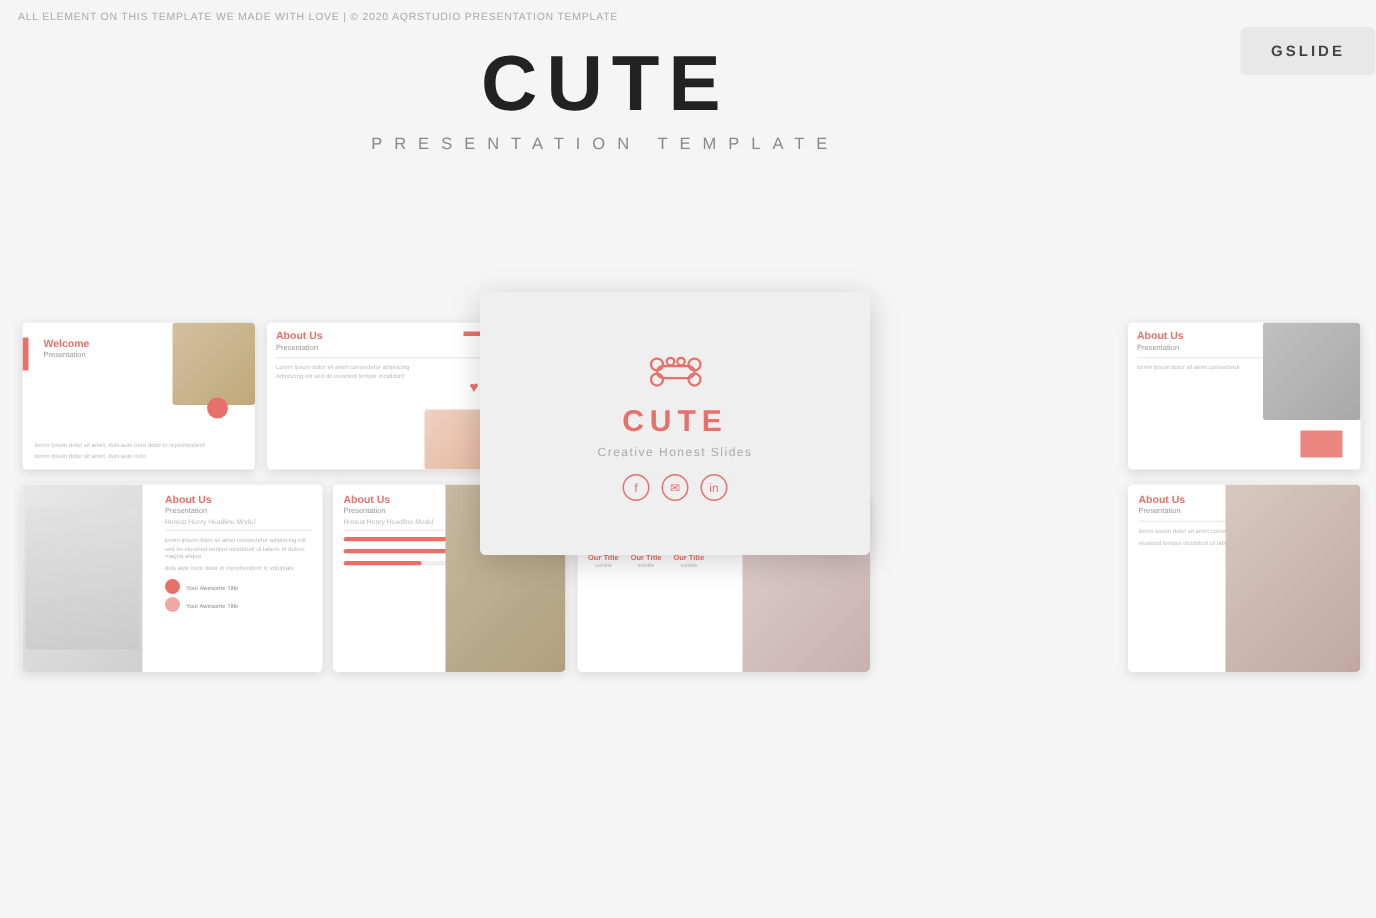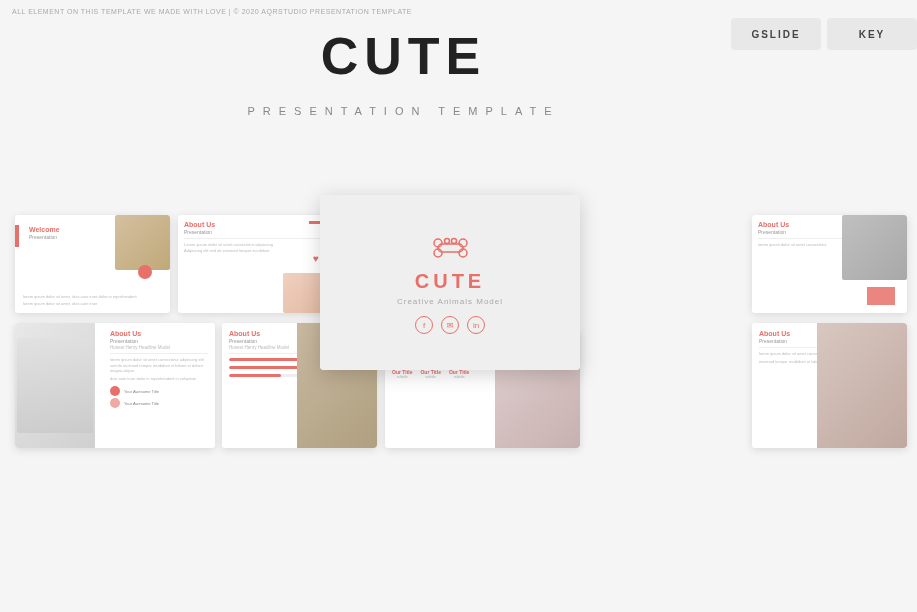--- a/index.html
+++ b/index.html
@@ -60,21 +60,21 @@
       font-size: 52px;
       font-weight: 900;
       letter-spacing: 6px;
       color: #222;
       line-height: 1;
     }
     .main-subtitle {
       font-size: 11px;
       letter-spacing: 8px;
       color: #888;
-      margin-top: 23px;
+      margin-top: 8px;
       font-weight: 400;
     }
 
     
     .slide-card {
       position: absolute;
       background: #fff;
       border-radius: 3px;
       box-shadow: 0 2px 8px rgba(0,0,0,0.12);
       overflow: hidden;
@@ -131,21 +131,20 @@
     }
 
   </style>
 </head>
 <body>
 
 <div class="watermark">ALL ELEMENT ON THIS TEMPLATE WE MADE WITH LOVE | © 2020 AQRSTUDIO PRESENTATION TEMPLATE</div>
 
 <div class="sidebar-buttons">
   <div class="sidebar-btn">GSLIDE</div>
-  <div class="sidebar-btn">KEY</div>
 </div>
 
 <div class="main-title-area">
   <div class="main-title">CUTE</div>
   <div class="main-subtitle">PRESENTATION TEMPLATE</div>
 </div>
 
 <div class="slide-card" style="left:15px; top:215px; width:155px; height:98px;">
   <div class="slide-inner" style="padding:6px;">
 
@@ -200,21 +199,21 @@
       <rect x="10" y="13" width="25" height="8" rx="4" fill="none" stroke="#e8706a" stroke-width="1.5"></rect>
       <circle cx="10" cy="12" r="4" fill="none" stroke="#e8706a" stroke-width="1.5"></circle>
       <circle cx="10" cy="22" r="4" fill="none" stroke="#e8706a" stroke-width="1.5"></circle>
       <circle cx="35" cy="12" r="4" fill="none" stroke="#e8706a" stroke-width="1.5"></circle>
       <circle cx="35" cy="22" r="4" fill="none" stroke="#e8706a" stroke-width="1.5"></circle>
 
       <circle cx="19" cy="10" r="2.5" fill="none" stroke="#e8706a" stroke-width="1.5"></circle>
       <circle cx="26" cy="10" r="2.5" fill="none" stroke="#e8706a" stroke-width="1.5"></circle>
     </svg>
     <div style="font-size:20px; font-weight:900; letter-spacing:4px; color:#e8706a;">CUTE</div>
-    <div style="font-size:8px; letter-spacing:1px; color:#aaa;">Creative Animals Model</div>
+    <div style="font-size:8px; letter-spacing:1px; color:#aaa;">Creative Honest Slides</div>
 
     <div style="display:flex; gap:8px; margin-top:6px;">
       <div style="width:18px; height:18px; border-radius:50%; border:1.5px solid #e8706a; display:flex; align-items:center; justify-content:center; font-size:8px; color:#e8706a;">f</div>
       <div style="width:18px; height:18px; border-radius:50%; border:1.5px solid #e8706a; display:flex; align-items:center; justify-content:center; font-size:8px; color:#e8706a;">✉</div>
       <div style="width:18px; height:18px; border-radius:50%; border:1.5px solid #e8706a; display:flex; align-items:center; justify-content:center; font-size:8px; color:#e8706a;">in</div>
     </div>
   </div>
 </div>
 
 <div class="slide-card" style="right:10px; top:215px; width:155px; height:98px;">

